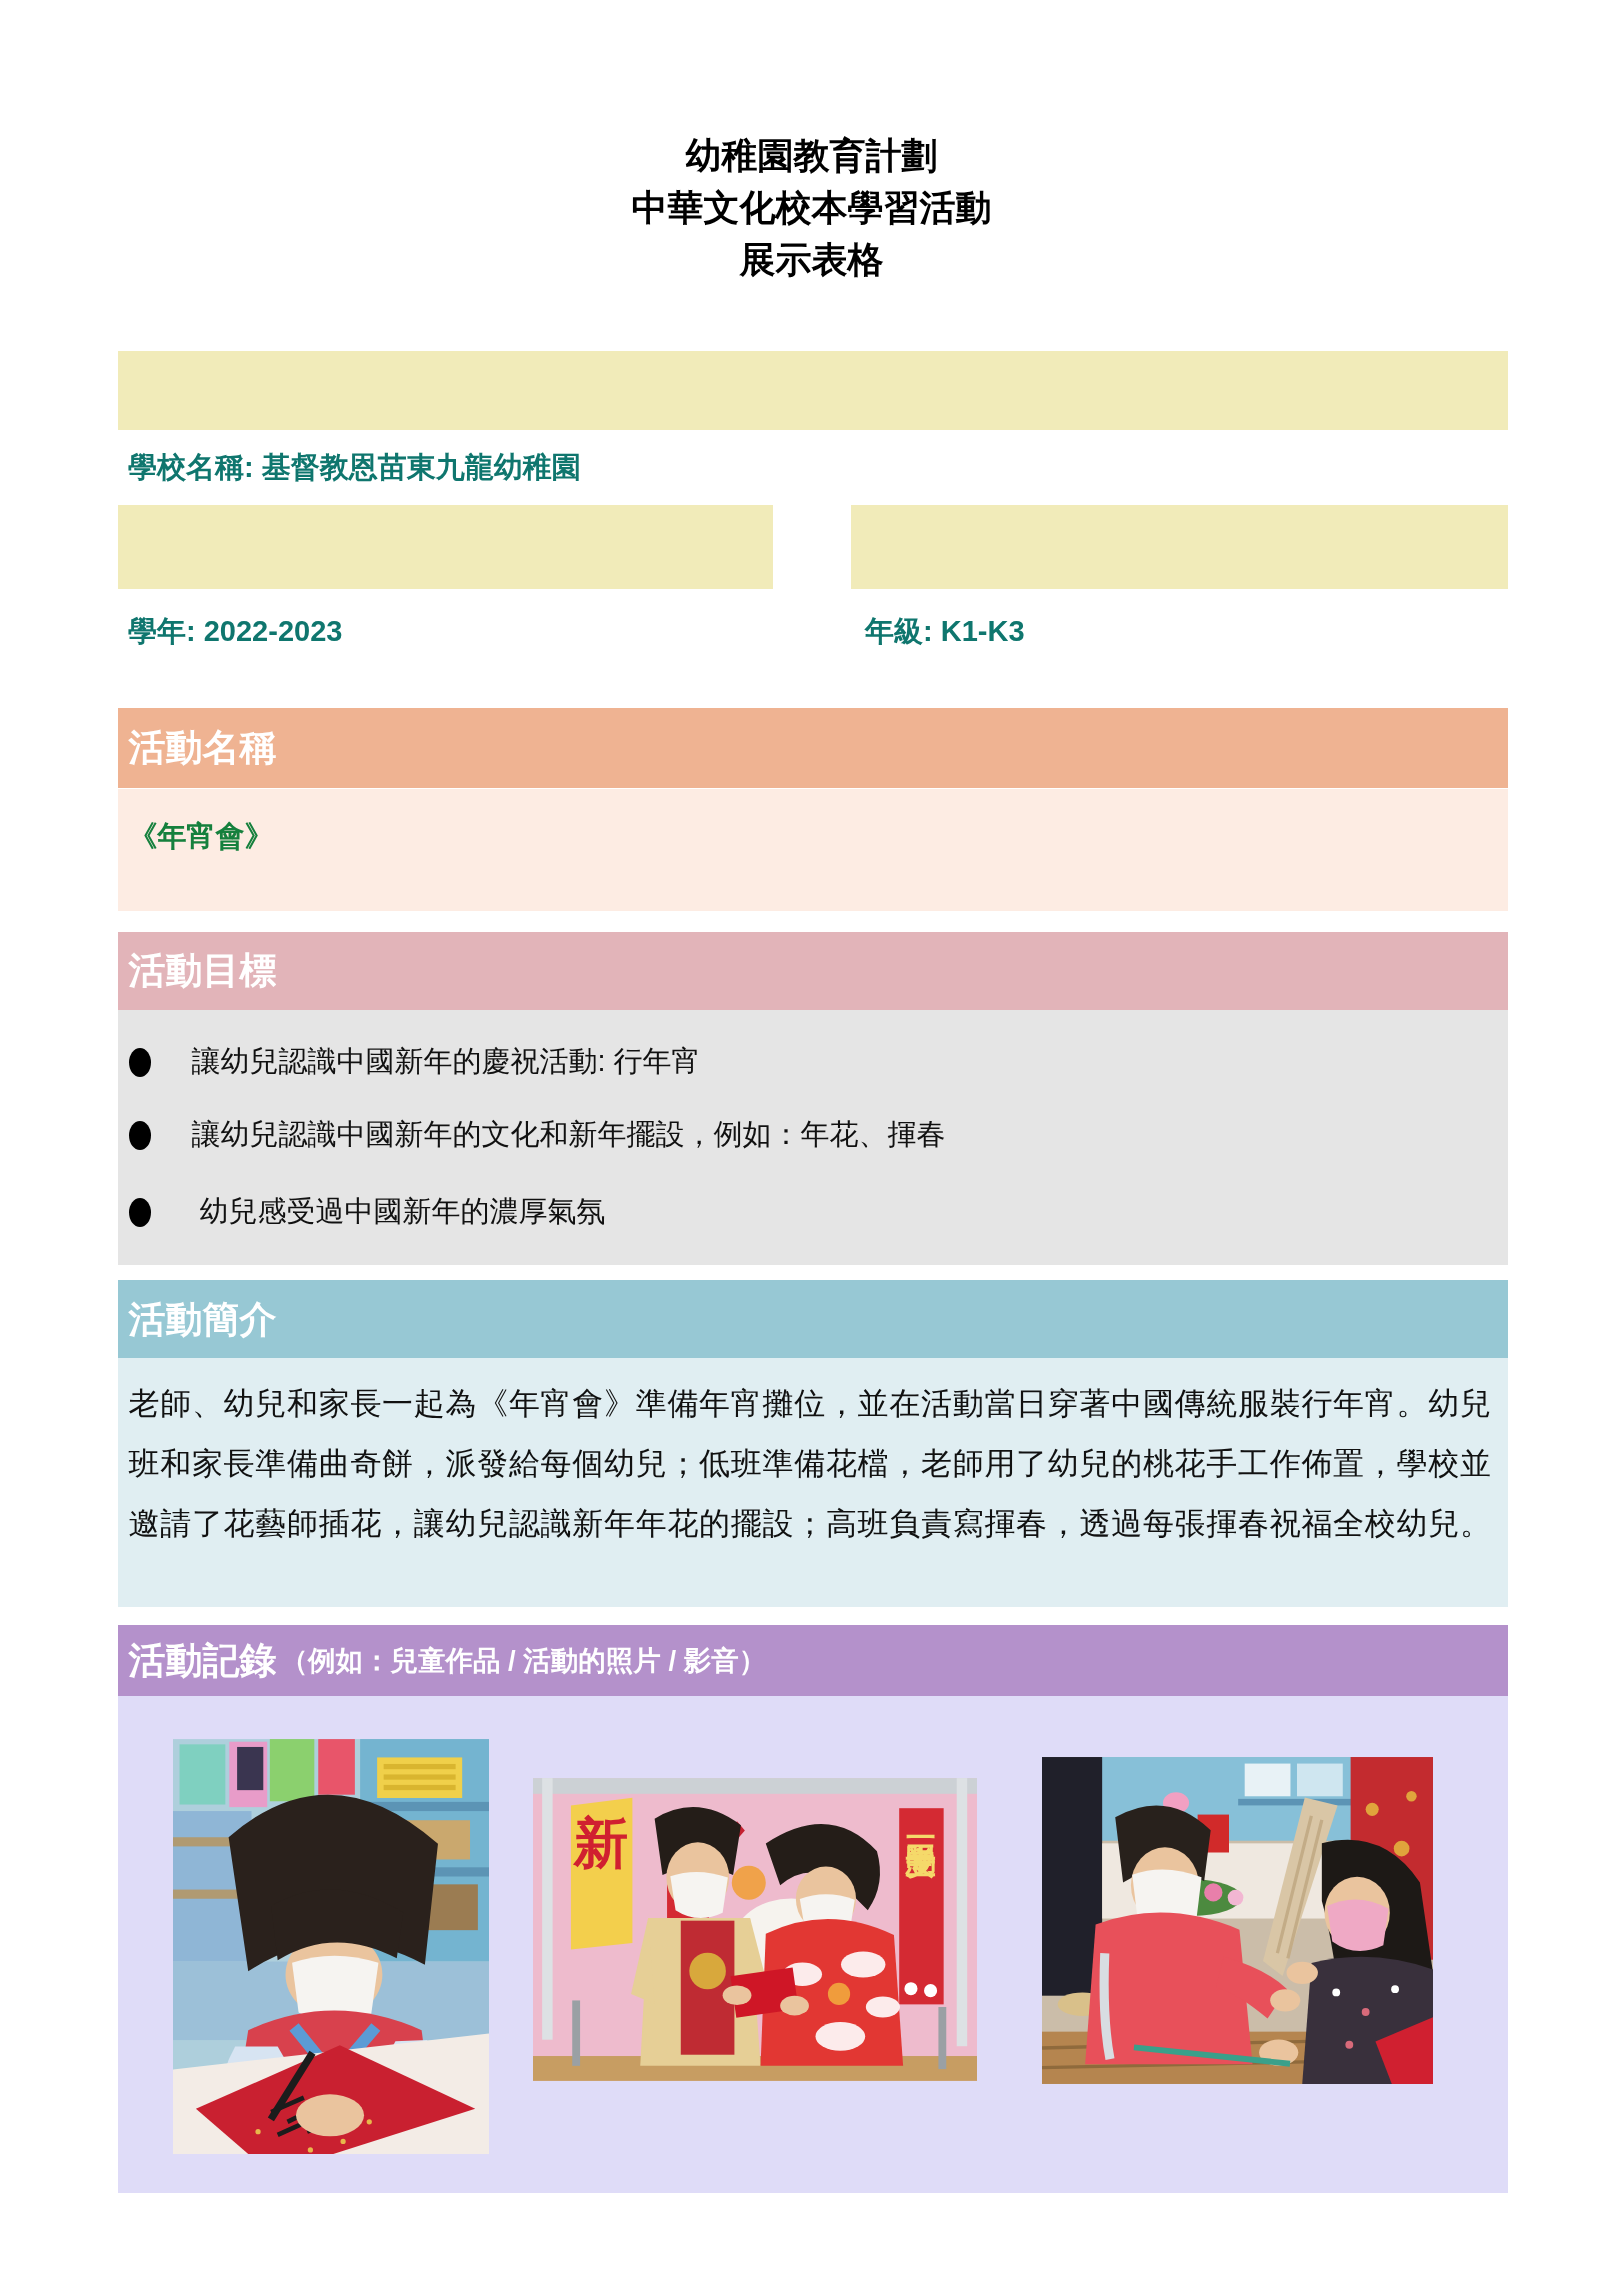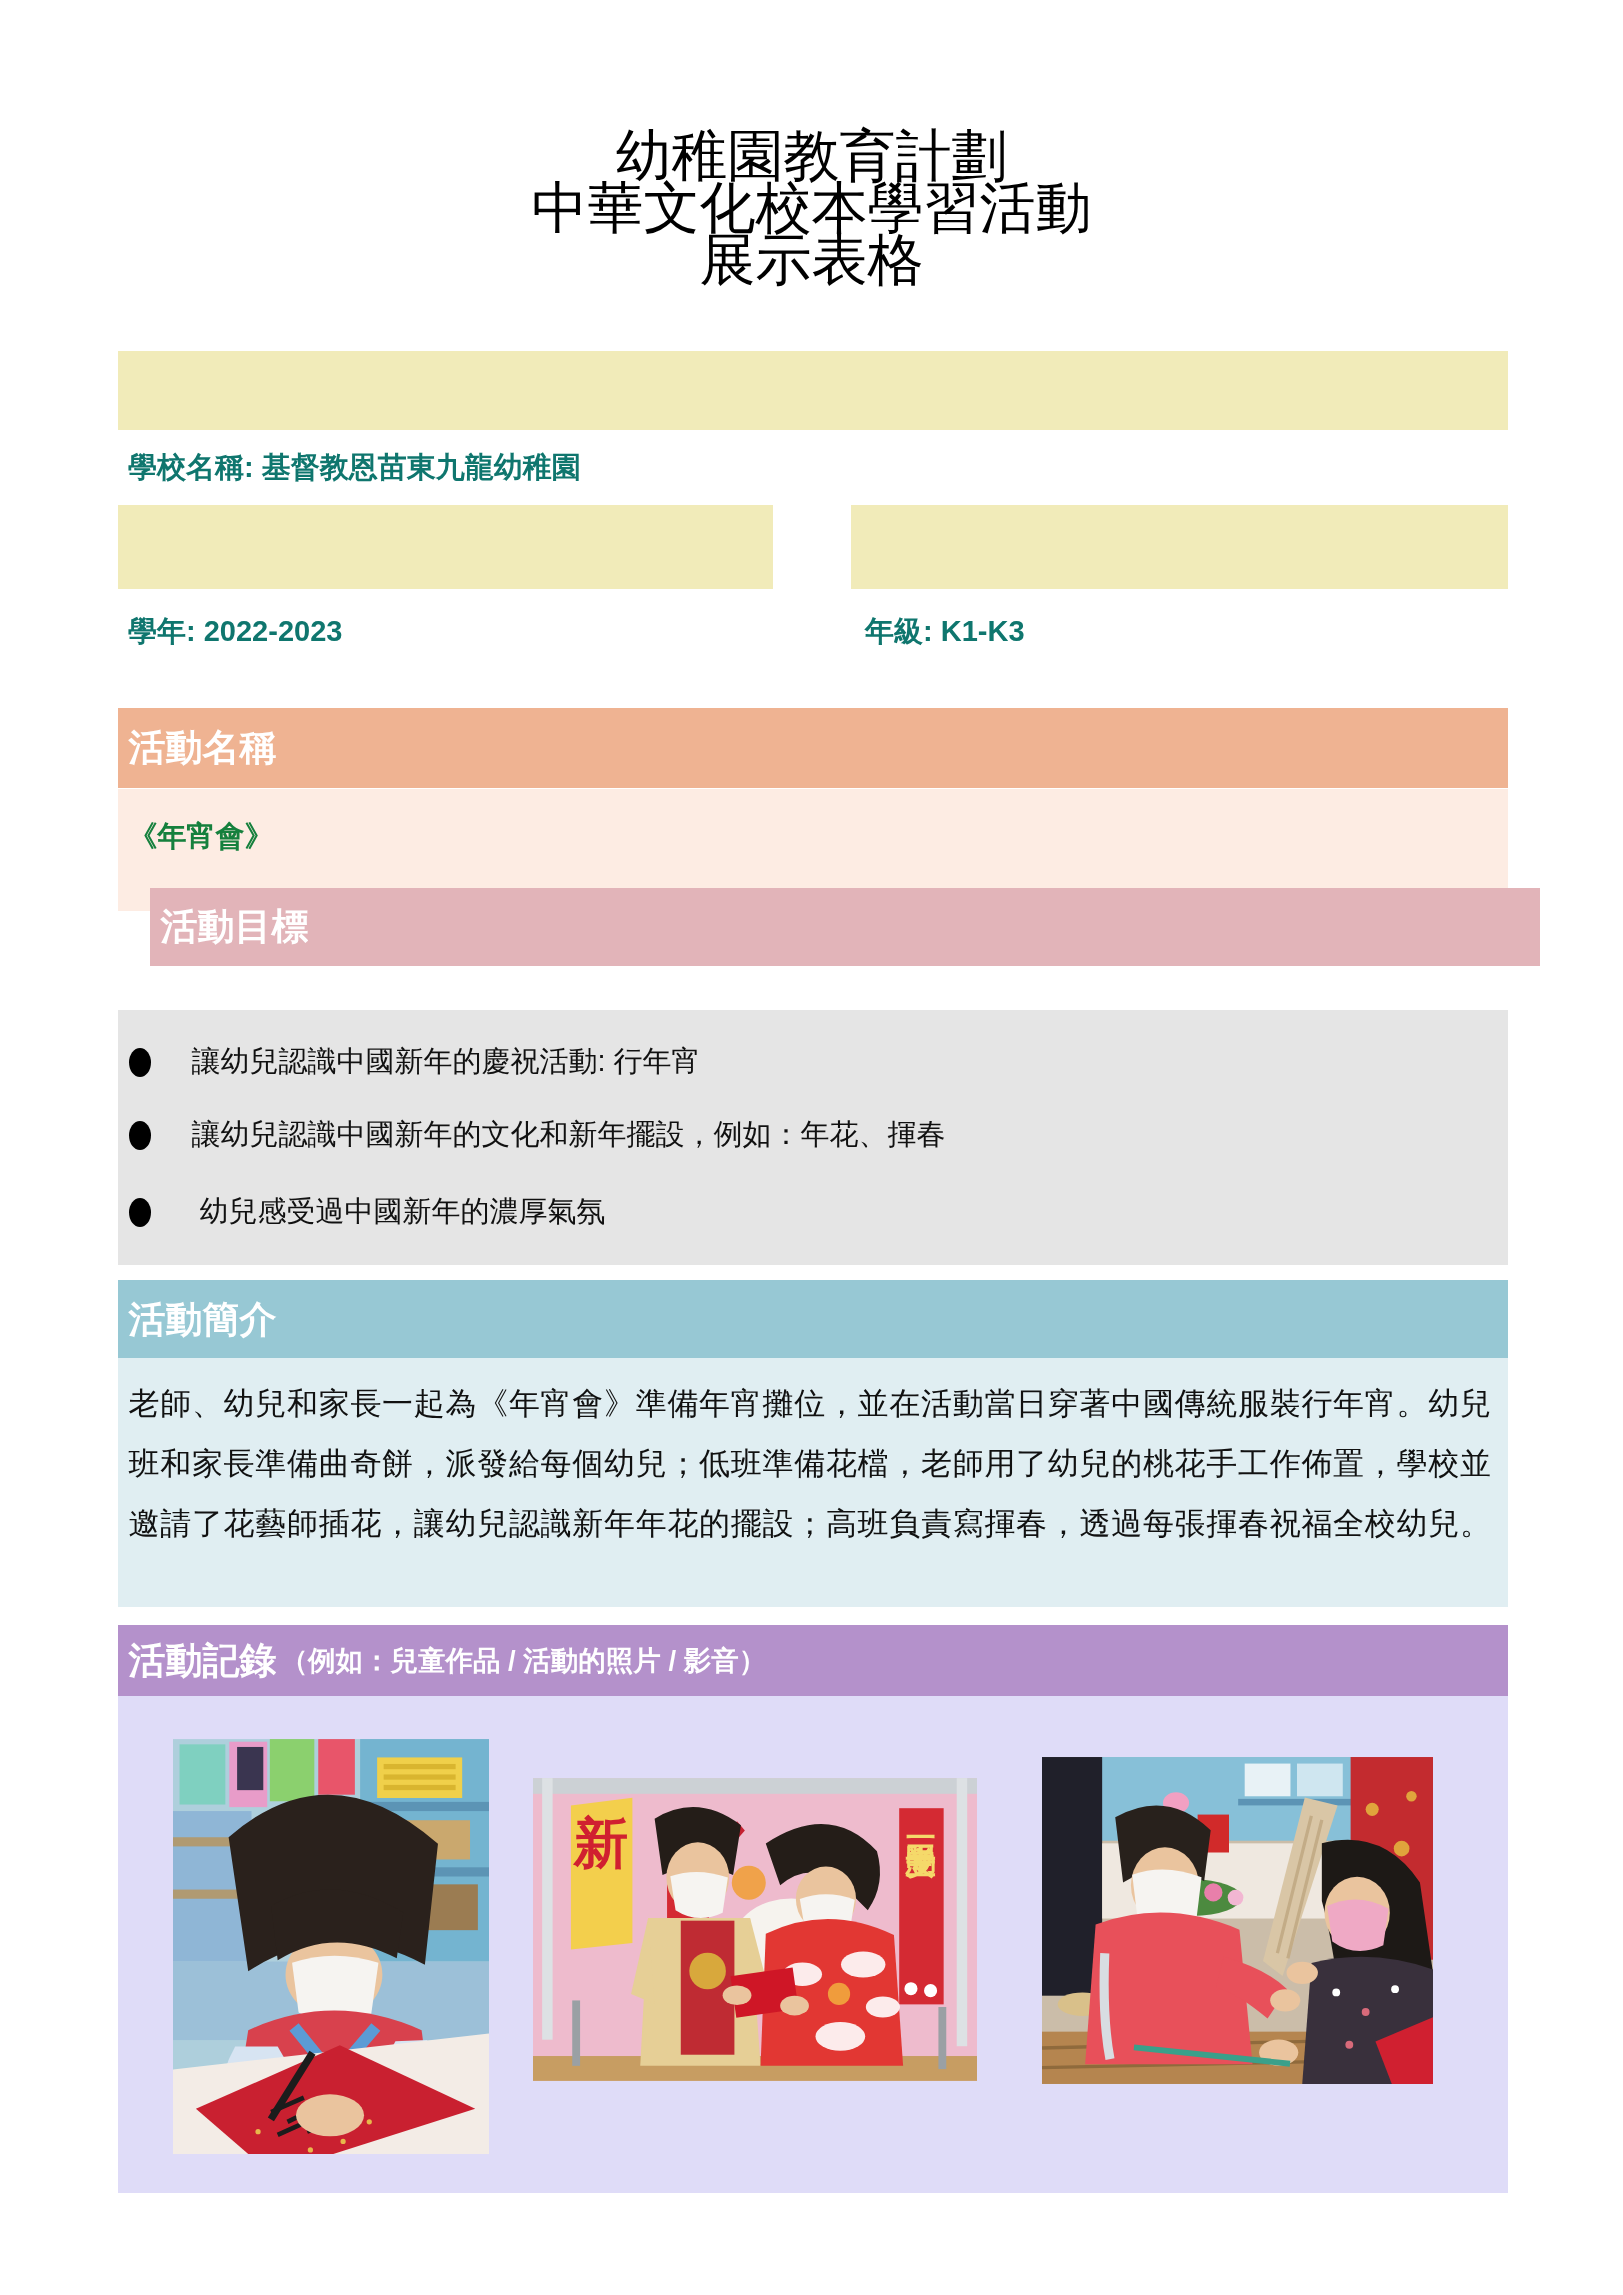--- a/index.html
+++ b/index.html
@@ -5,21 +5,21 @@
   * { margin:0; padding:0; box-sizing:border-box; }
   html,body { background:#ffffff; }
   .page {
     position:relative; width:1623px; height:2295px; overflow:hidden;
     background:#ffffff; color:#111;
     font-family:"Liberation Sans","DejaVu Sans",sans-serif;
   }
   .abs { position:absolute; }
 
   .title-block { left:0; top:130px; width:100%; text-align:center;
-    font-weight:normal; font-size:56px; line-height:52px; color:#000; }
+    font-weight:bold; font-size:36px; line-height:52px; color:#000; }
 
   .yellow-band { background:#f1ebb9; }
 
   .info-line { font-weight:bold; font-size:29px; white-space:nowrap; color:#0f766e; }
 
   .header-band { left:118px; width:1390px; display:flex; align-items:center;
     padding-left:10.5px; color:#ffffff; font-weight:bold; font-size:37px; }
   .header-note { font-size:27.5px; font-weight:bold; margin-left:3.9px; white-space:nowrap; }
   .content-band { left:118px; width:1390px; }
 
@@ -63,21 +63,21 @@
     <span>年級: </span><span>K1-K3</span>
   </div>
 
   <div class="abs header-band" style="top:708px; height:80px; background:#efb392;">
     <span>活動名稱</span>
   </div>
   <div class="abs content-band" style="top:789px; height:122px; background:#fdece3;">
     <div class="activity-name-text">《年宵會》</div>
   </div>
 
-  <div class="abs header-band" style="top:888px; height:78px; background:#e2b4b9;margin-left:32px;">
+  <div class="abs header-band" style="top:932px; height:78px; background:#e2b4b9;">
     <span>活動目標</span>
   </div>
   <div class="abs content-band" style="top:1010px; height:255px; background:#e5e5e5;">
     <div class="goal-row" style="top:32px;">
       <span class="bullet-dot"></span>
       <span class="goal-text">讓幼兒認識中國新年的慶祝活動: 行年宵</span>
     </div>
     <div class="goal-row" style="top:105px;">
       <span class="bullet-dot"></span>
       <span class="goal-text">讓幼兒認識中國新年的文化和新年擺設，例如：年花、揮春</span>

